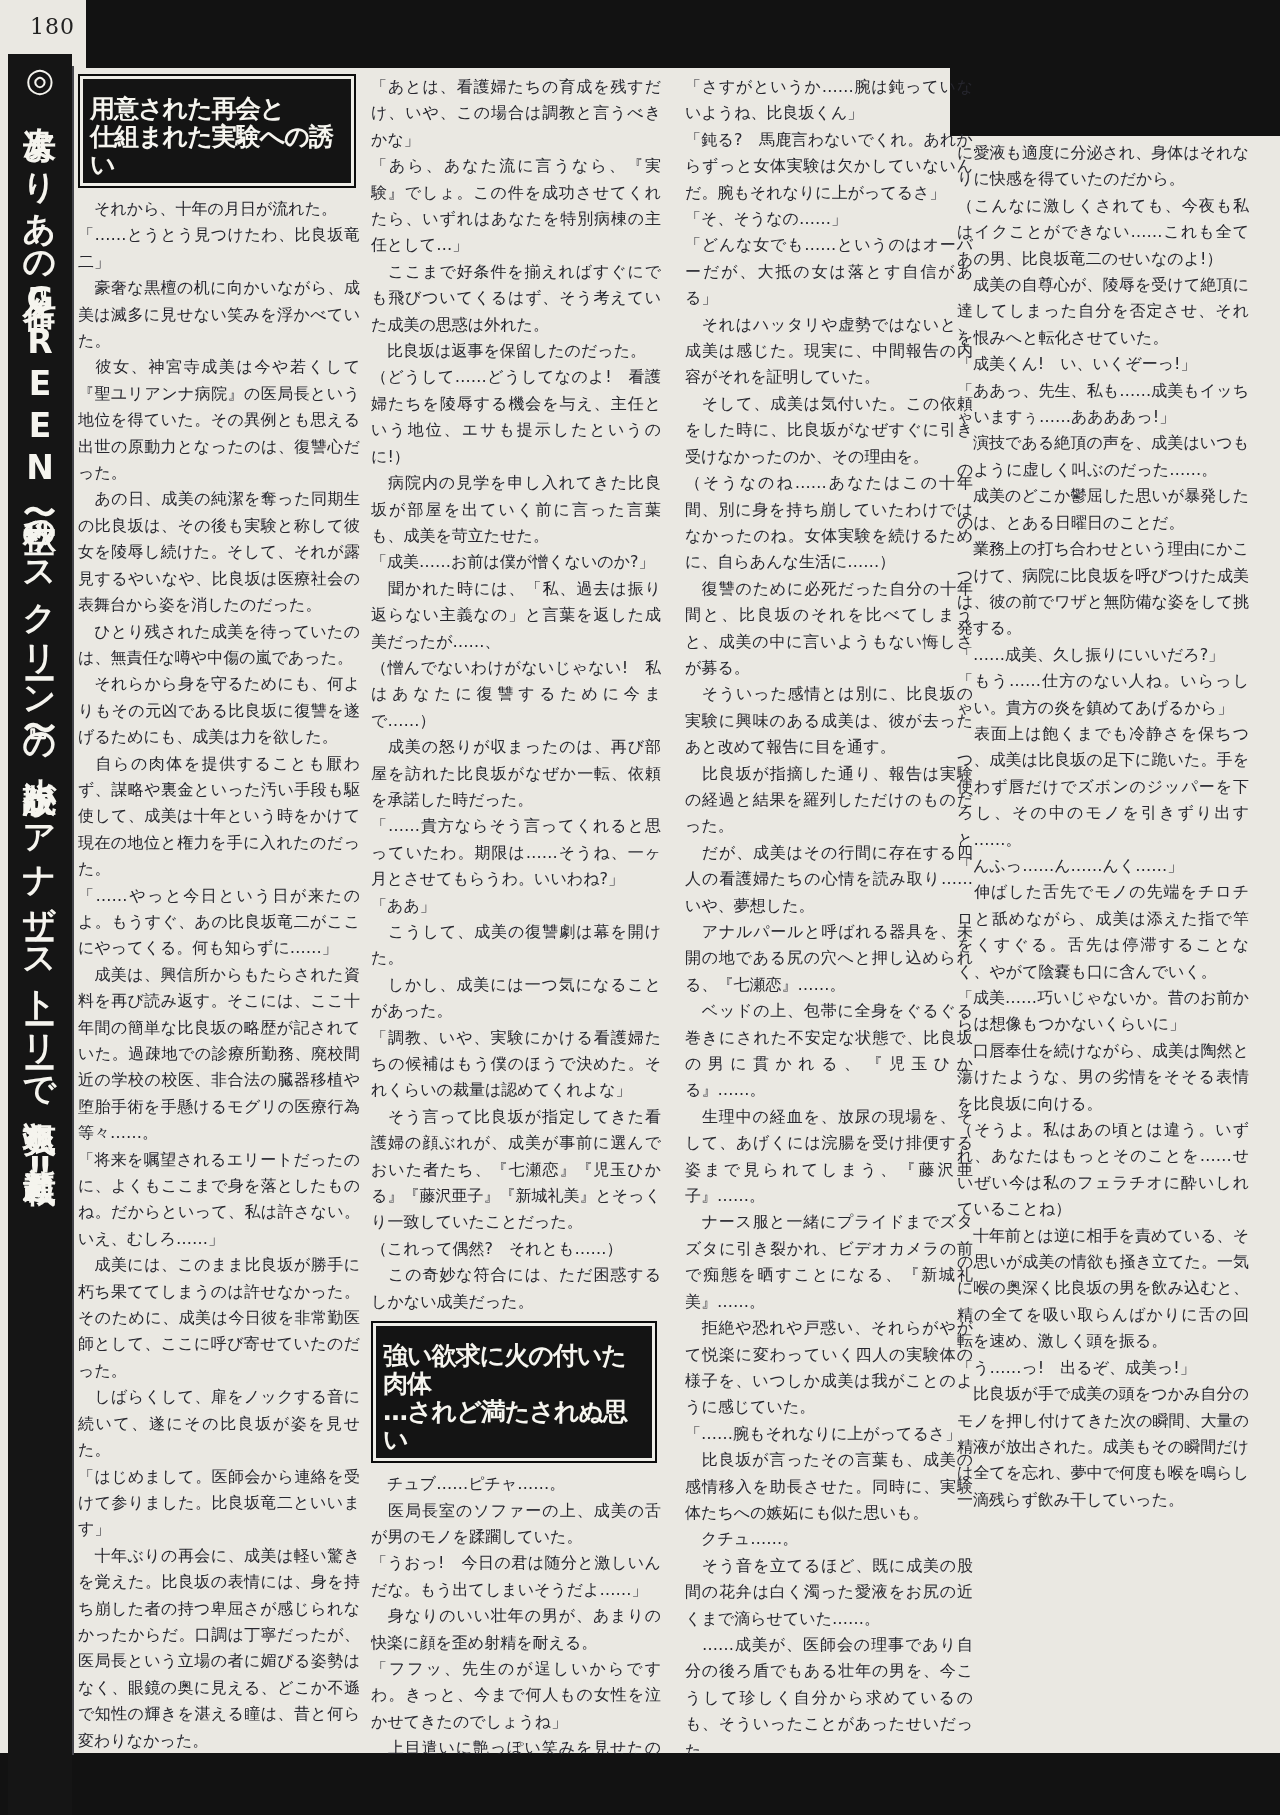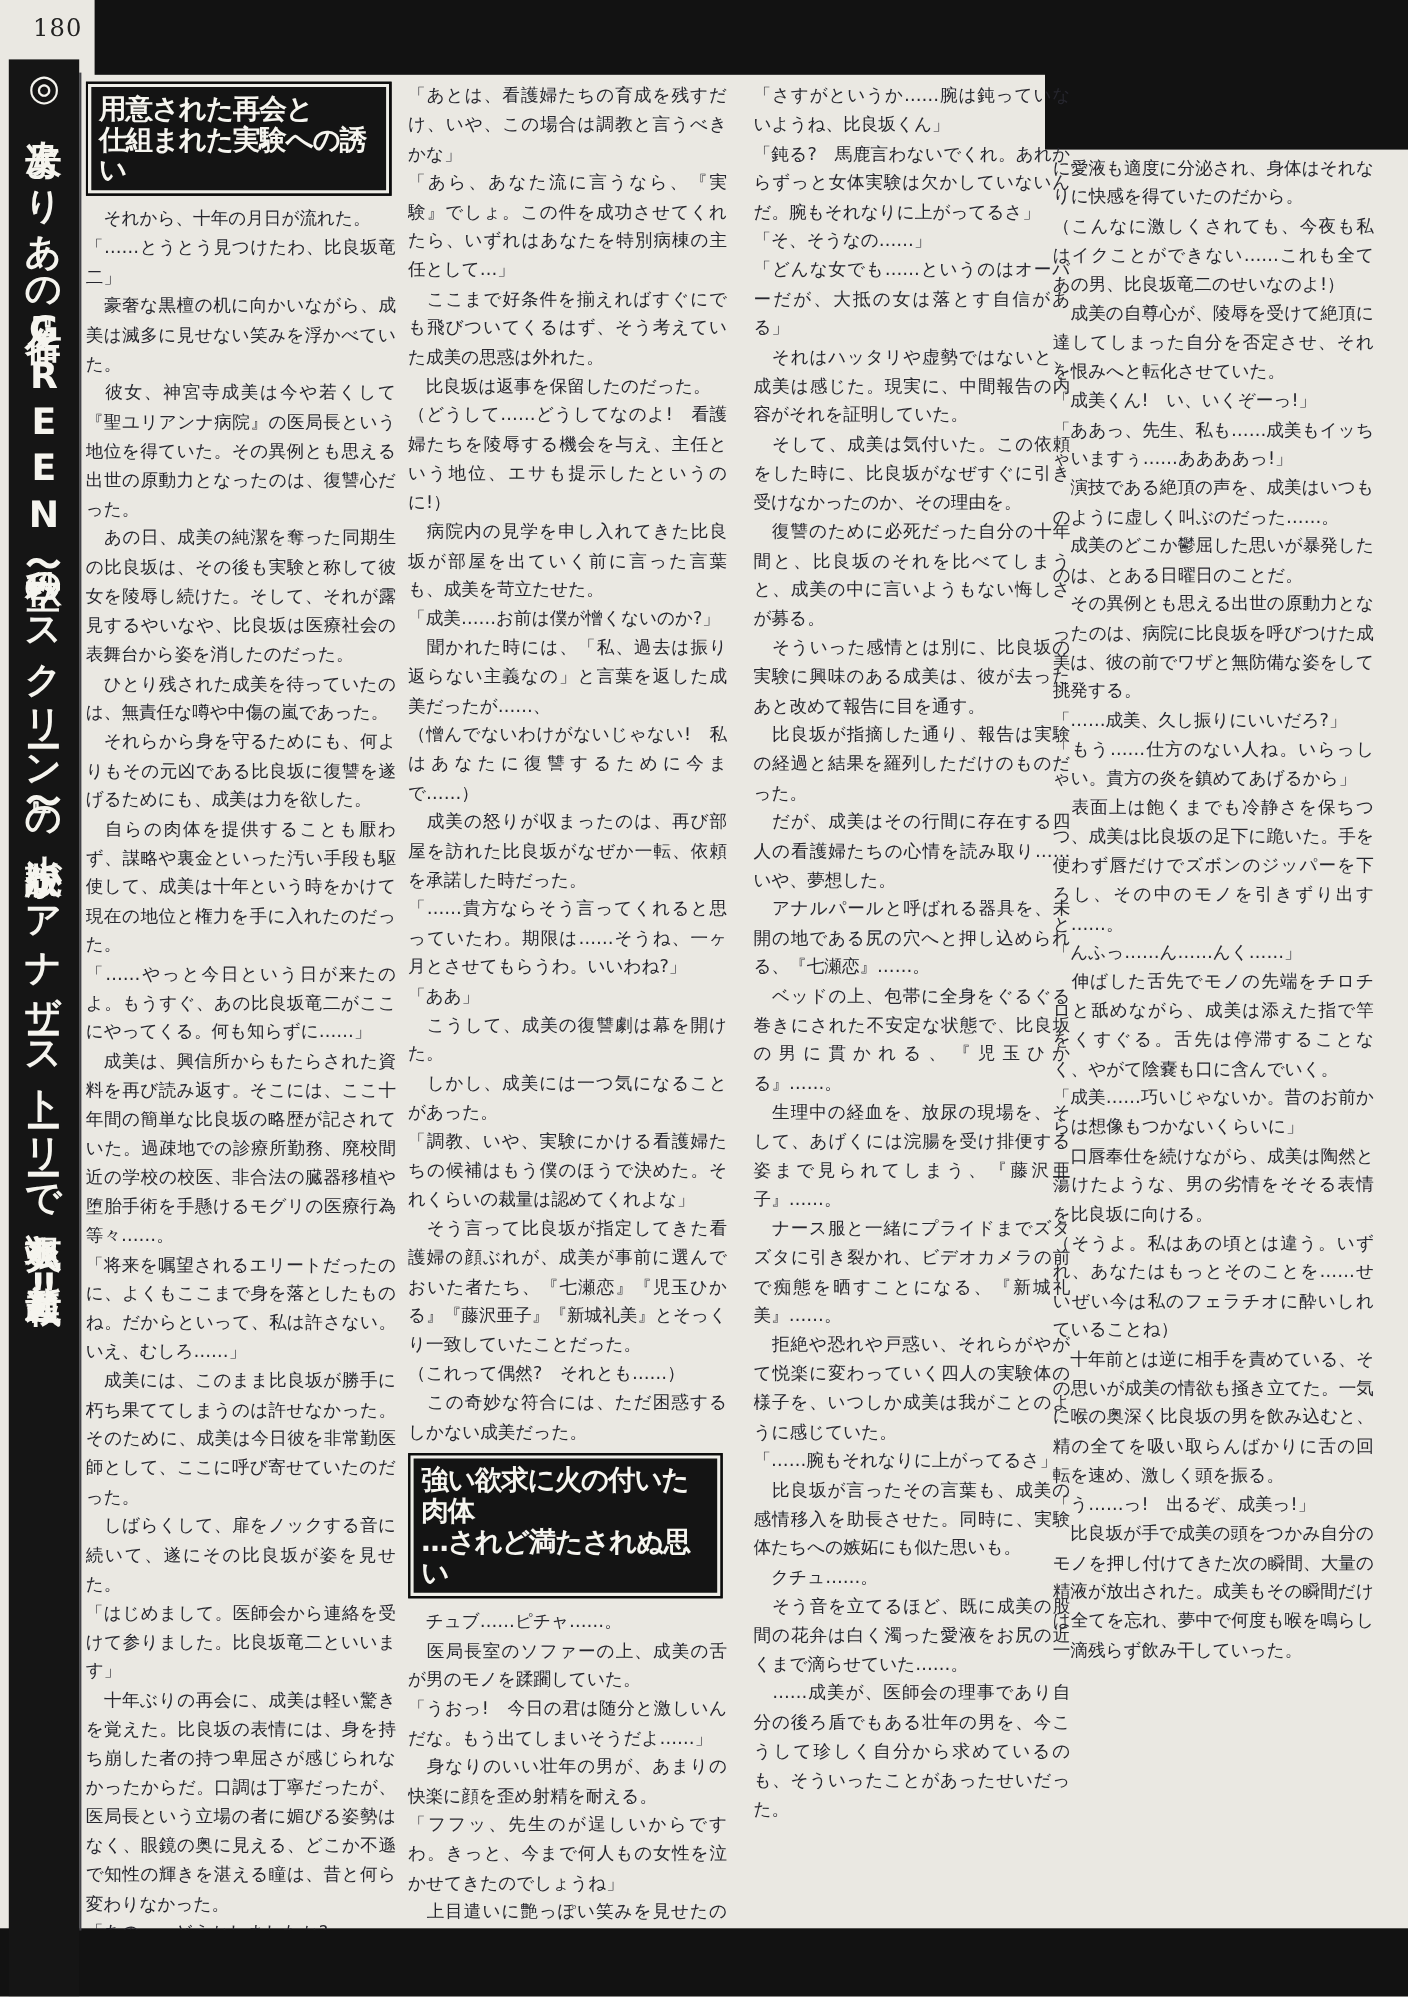--- a/index.html
+++ b/index.html
@@ -41,21 +41,21 @@
   .col-4{left:957px;top:140px;width:292px;height:1614px;}
   .col p.para{
     margin:0;font-size:16px;line-height:26.4px;
     text-align:justify;word-break:break-all;
     font-weight:500;
   }
   .hbox{
     background:#141414;color:#f6f5ef;
     border:2px solid #0c0c0c;
     box-shadow:inset 0 0 0 3px #efeee8;
-    padding:9px 8px 7px 10px;
+    padding:19px 8px 7px 10px;
     margin:0 4px 8px 0;
     font-size:25px;line-height:28px;font-weight:bold;
     letter-spacing:-1px;white-space:pre-line;
     transform-origin:left top;
   }
   .col-2 .hbox,.col-4 .hbox{margin-top:6px;}
 </style>
 </head>
 <body>
 
@@ -120,20 +120,21 @@
       <p class="para">「フフッ、先生のが逞しいからですわ。きっと、今まで何人もの女性を泣かせてきたのでしょうね」</p>
       <p class="para">　上目遣いに艶っぽい笑みを見せたのち、再び成美は濃厚なフェラチオを開始する。</p>
     </div>
   <div class="col col-3">
       <p class="para">「さすがというか……腕は鈍っていないようね、比良坂くん」</p>
       <p class="para">「鈍る?　馬鹿言わないでくれ。あれからずっと女体実験は欠かしていないんだ。腕もそれなりに上がってるさ」</p>
       <p class="para">「そ、そうなの……」</p>
       <p class="para">「どんな女でも……というのはオーバーだが、大抵の女は落とす自信がある」</p>
       <p class="para">　それはハッタリや虚勢ではないと、成美は感じた。現実に、中間報告の内容がそれを証明していた。</p>
       <p class="para">　そして、成美は気付いた。この依頼をした時に、比良坂がなぜすぐに引き受けなかったのか、その理由を。</p>
+      <p class="para">（そうなのね……あなたはこの十年間、別に身を持ち崩していたわけではなかったのね。女体実験を続けるために、自らあんな生活に……）</p>
       <p class="para">　復讐のために必死だった自分の十年間と、比良坂のそれを比べてしまうと、成美の中に言いようもない悔しさが募る。</p>
       <p class="para">　そういった感情とは別に、比良坂の実験に興味のある成美は、彼が去ったあと改めて報告に目を通す。</p>
       <p class="para">　比良坂が指摘した通り、報告は実験の経過と結果を羅列しただけのものだった。</p>
       <p class="para">　だが、成美はその行間に存在する四人の看護婦たちの心情を読み取り……いや、夢想した。</p>
       <p class="para">　アナルパールと呼ばれる器具を、未開の地である尻の穴へと押し込められる、『七瀬恋』……。</p>
       <p class="para">　ベッドの上、包帯に全身をぐるぐる巻きにされた不安定な状態で、比良坂の男に貫かれる、『児玉ひかる』……。</p>
       <p class="para">　生理中の経血を、放尿の現場を、そして、あげくには浣腸を受け排便する姿まで見られてしまう、『藤沢亜子』……。</p>
       <p class="para">　ナース服と一緒にプライドまでズタズタに引き裂かれ、ビデオカメラの前で痴態を晒すことになる、『新城礼美』……。</p>
       <p class="para">　拒絶や恐れや戸惑い、それらがやがて悦楽に変わっていく四人の実験体の様子を、いつしか成美は我がことのように感じていた。</p>
       <p class="para">「……腕もそれなりに上がってるさ」</p>
@@ -143,21 +144,21 @@
       <p class="para">　……成美が、医師会の理事であり自分の後ろ盾でもある壮年の男を、今こうして珍しく自分から求めているのも、そういったことがあったせいだった。</p>
     </div>
   <div class="col col-4">
       <p class="para">に愛液も適度に分泌され、身体はそれなりに快感を得ていたのだから。</p>
       <p class="para">（こんなに激しくされても、今夜も私はイクことができない……これも全てあの男、比良坂竜二のせいなのよ!）</p>
       <p class="para">　成美の自尊心が、陵辱を受けて絶頂に達してしまった自分を否定させ、それを恨みへと転化させていた。</p>
       <p class="para">「成美くん!　い、いくぞーっ!」</p>
       <p class="para">「ああっ、先生、私も……成美もイッちゃいますぅ……ああああっ!」</p>
       <p class="para">　演技である絶頂の声を、成美はいつものように虚しく叫ぶのだった……。</p>
       <p class="para">　成美のどこか鬱屈した思いが暴発したのは、とある日曜日のことだ。</p>
-      <p class="para">　その異例とも思える出世の原動力となったのは、病院に比良坂を呼びつけた成美は、彼の前でワザと無防備な姿をして挑発する。</p>
+      <p class="para">　業務上の打ち合わせという理由にかこつけて、病院に比良坂を呼びつけた成美は、彼の前でワザと無防備な姿をして挑発する。</p>
       <p class="para">「……成美、久し振りにいいだろ?」</p>
       <p class="para">「もう……仕方のない人ね。いらっしゃい。貴方の炎を鎮めてあげるから」</p>
       <p class="para">　表面上は飽くまでも冷静さを保ちつつ、成美は比良坂の足下に跪いた。手を使わず唇だけでズボンのジッパーを下ろし、その中のモノを引きずり出すと……。</p>
       <p class="para">「んふっ……ん……んく……」</p>
       <p class="para">　伸ばした舌先でモノの先端をチロチロと舐めながら、成美は添えた指で竿をくすぐる。舌先は停滞することなく、やがて陰嚢も口に含んでいく。</p>
       <p class="para">「成美……巧いじゃないか。昔のお前からは想像もつかないくらいに」</p>
       <p class="para">　口唇奉仕を続けながら、成美は陶然と蕩けたような、男の劣情をそそる表情を比良坂に向ける。</p>
       <p class="para">（そうよ。私はあの頃とは違う。いずれ、あなたはもっとそのことを……せいぜい今は私のフェラチオに酔いしれていることね）</p>
       <p class="para">　十年前とは逆に相手を責めている、その思いが成美の情欲も掻き立てた。一気に喉の奥深く比良坂の男を飲み込むと、精の全てを吸い取らんばかりに舌の回転を速め、激しく頭を振る。</p>
       <p class="para">「う……っ!　出るぞ、成美っ!」</p>

